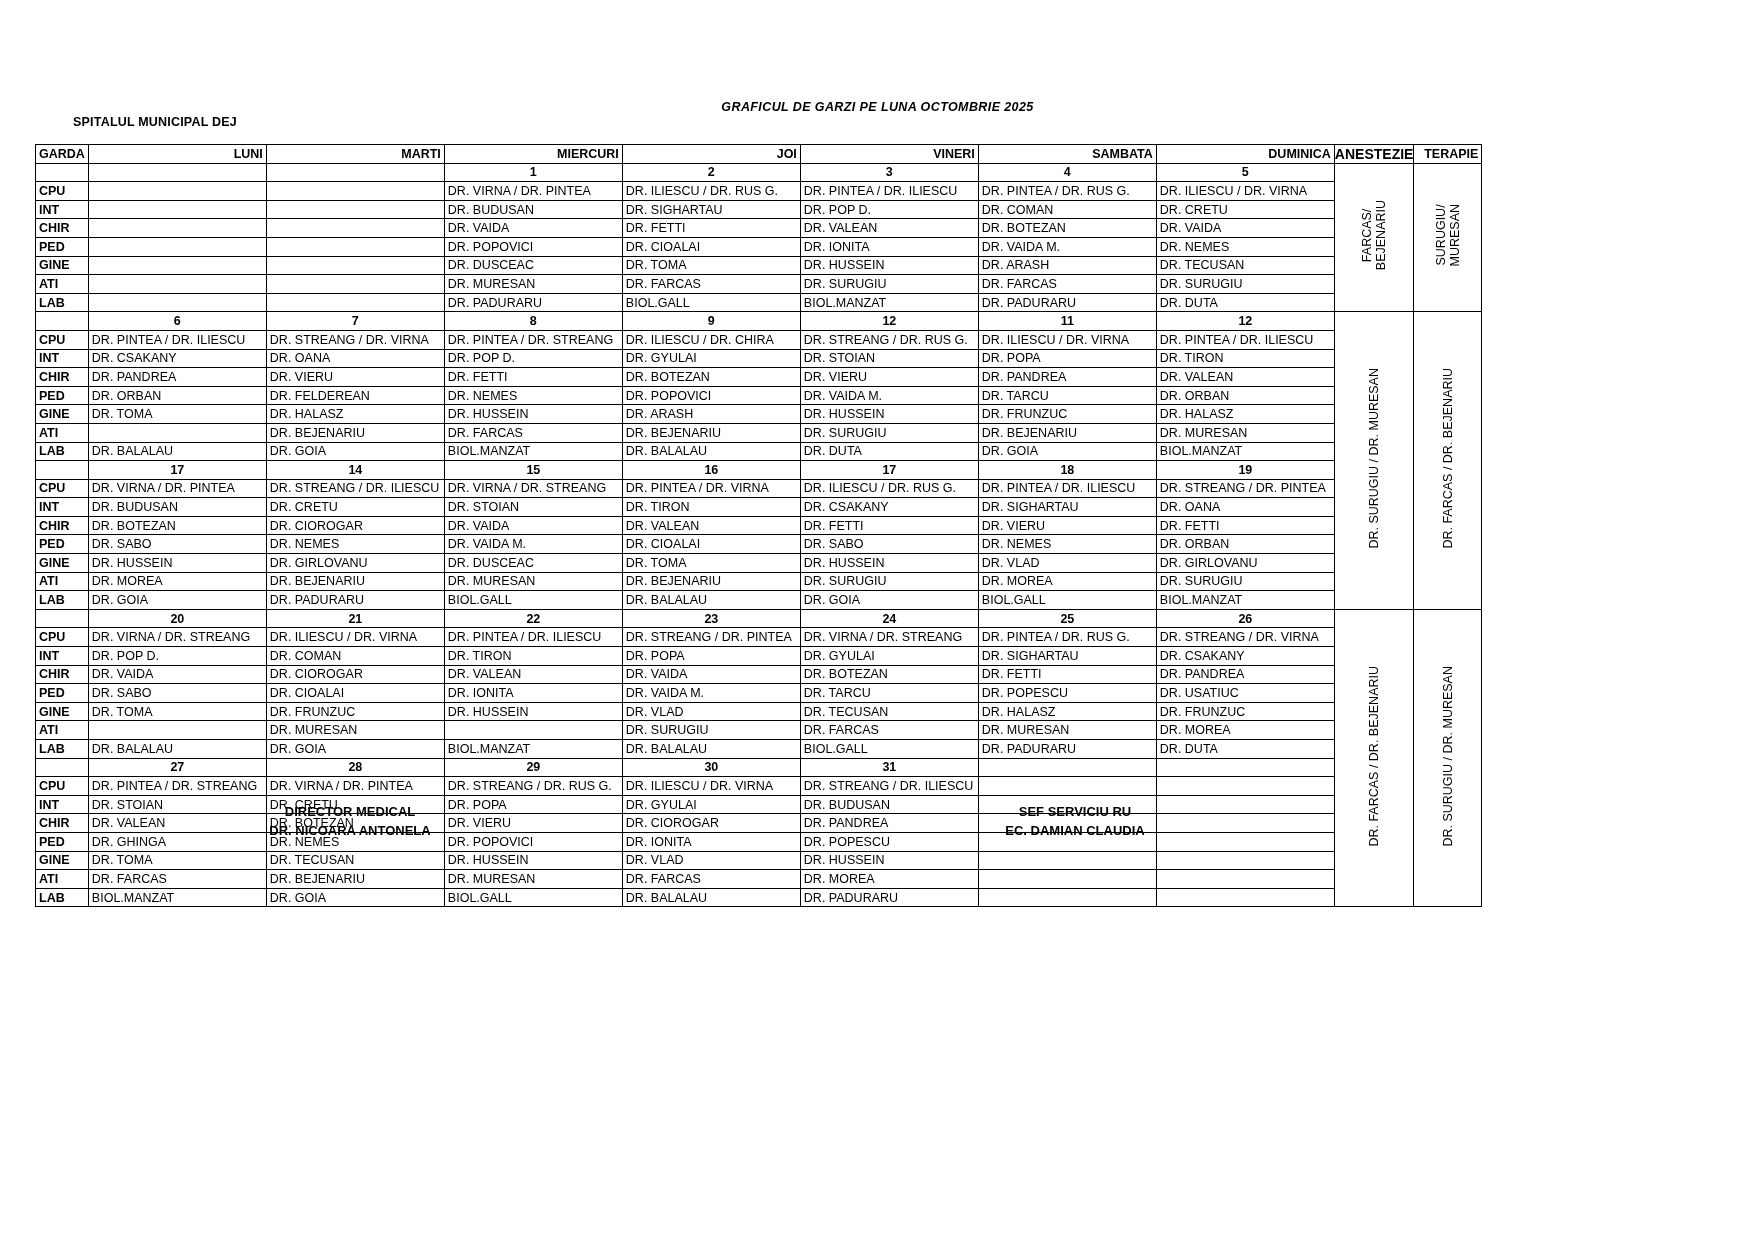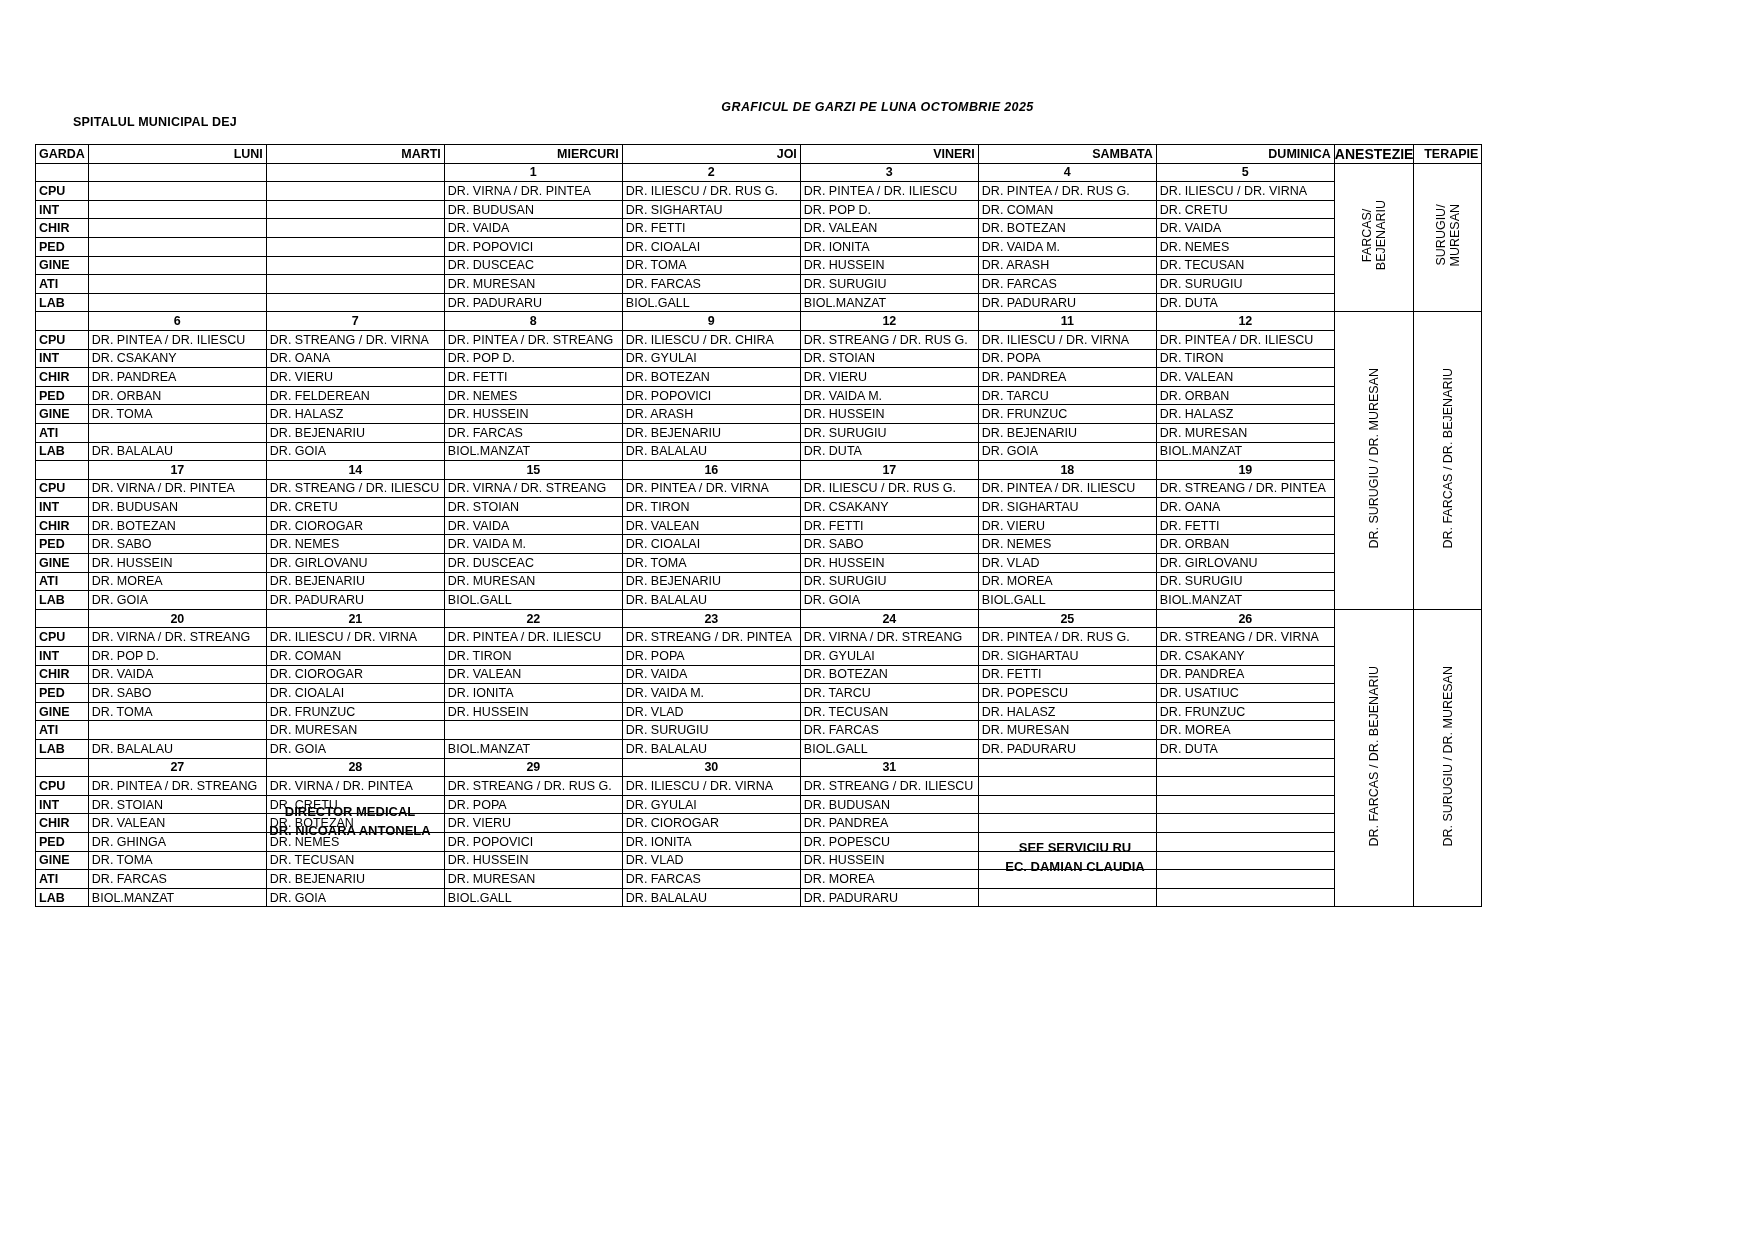--- a/index.html
+++ b/index.html
@@ -108,21 +108,21 @@
     white-space: pre-line;
   }
   .sig {
     position: absolute;
     font-size: 13px;
     font-weight: bold;
     text-align: center;
     line-height: 19px;
   }
   .sig-left { top: 802px; left: 230px; width: 240px; }
-  .sig-right { top: 838px; left: 955px; width: 240px; }
+  .sig-right { top: 802px; left: 955px; width: 240px; }
 </style>
 </head>
 <body>
 
 <div class="page">
 
   <div class="doc-title">GRAFICUL  DE   GARZI   PE  LUNA OCTOMBRIE 2025</div>
   <div class="hospital-name">SPITALUL MUNICIPAL DEJ</div>
 
   <table class="sched">

